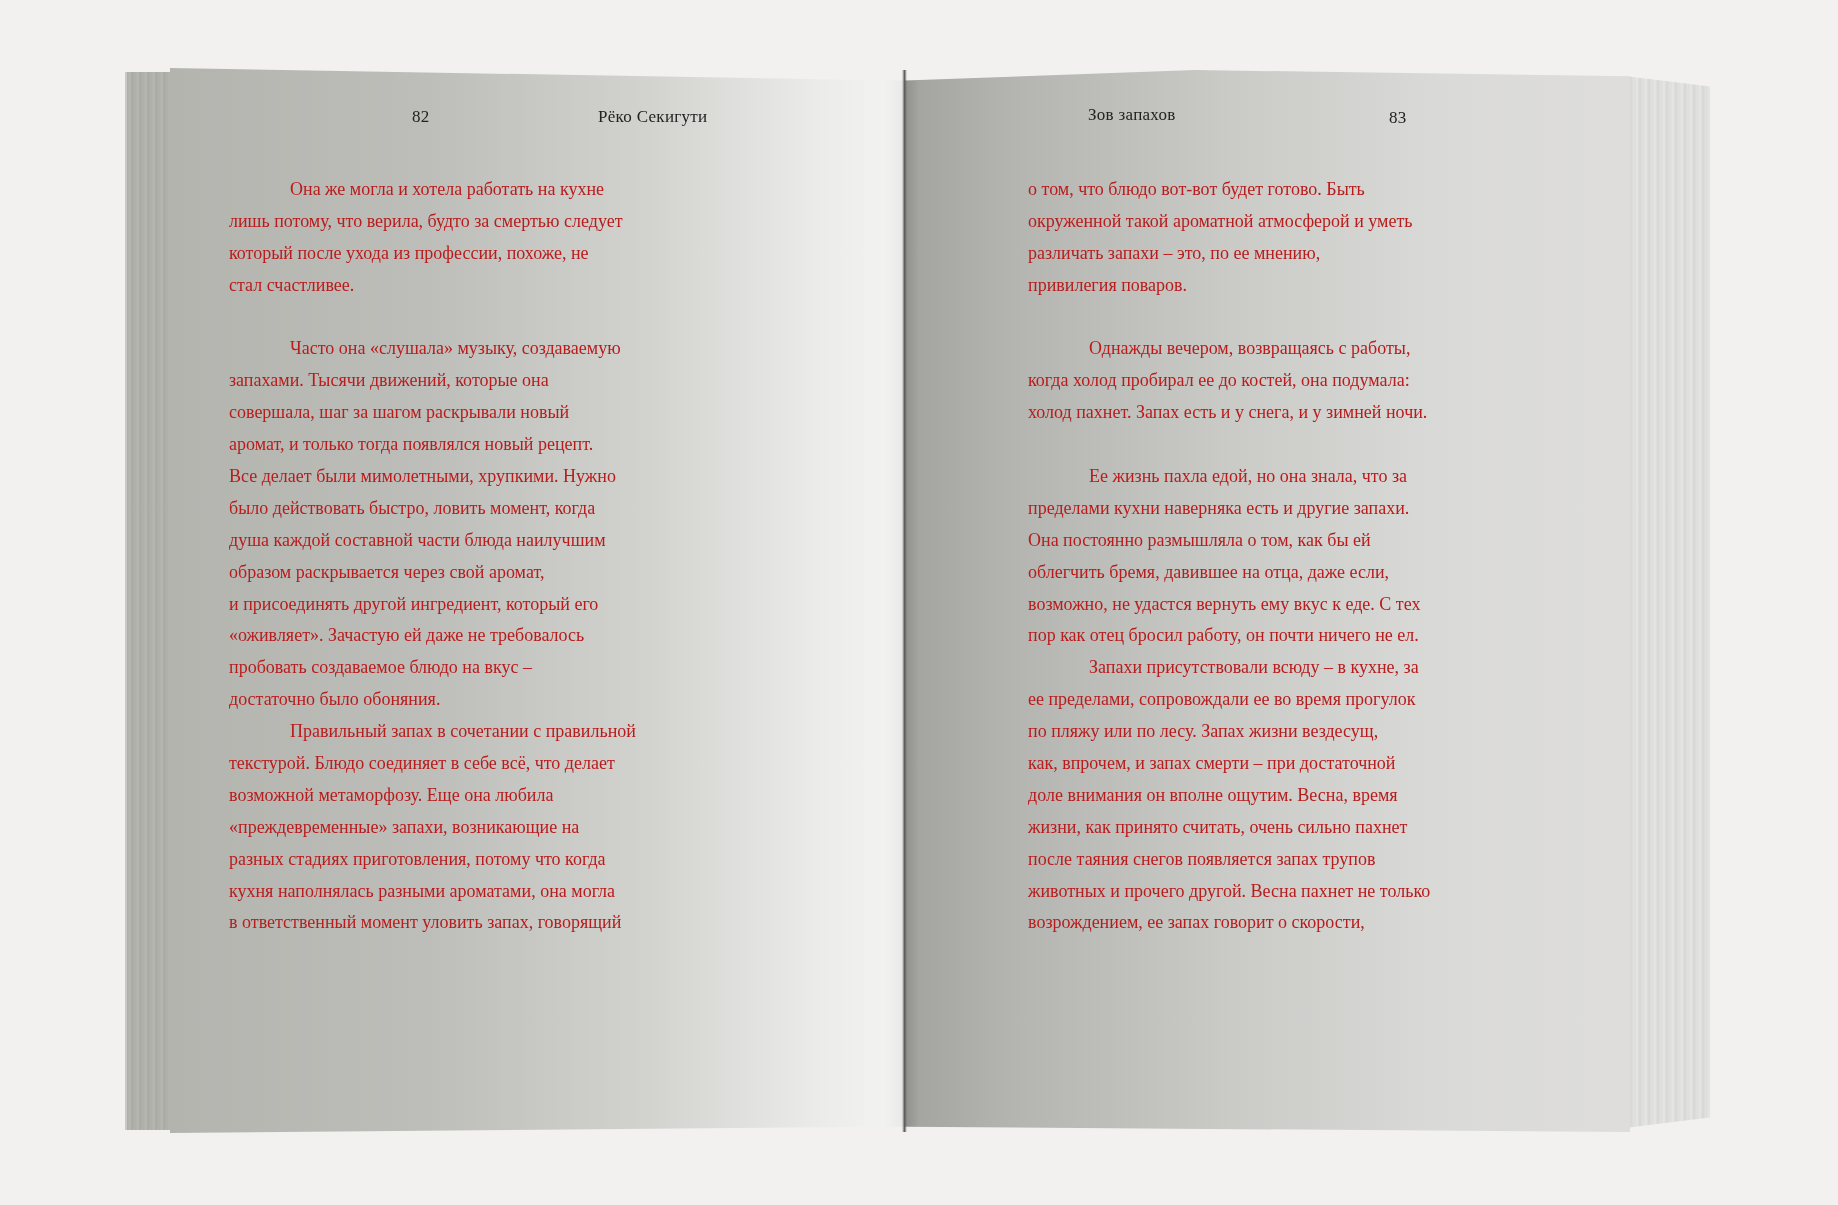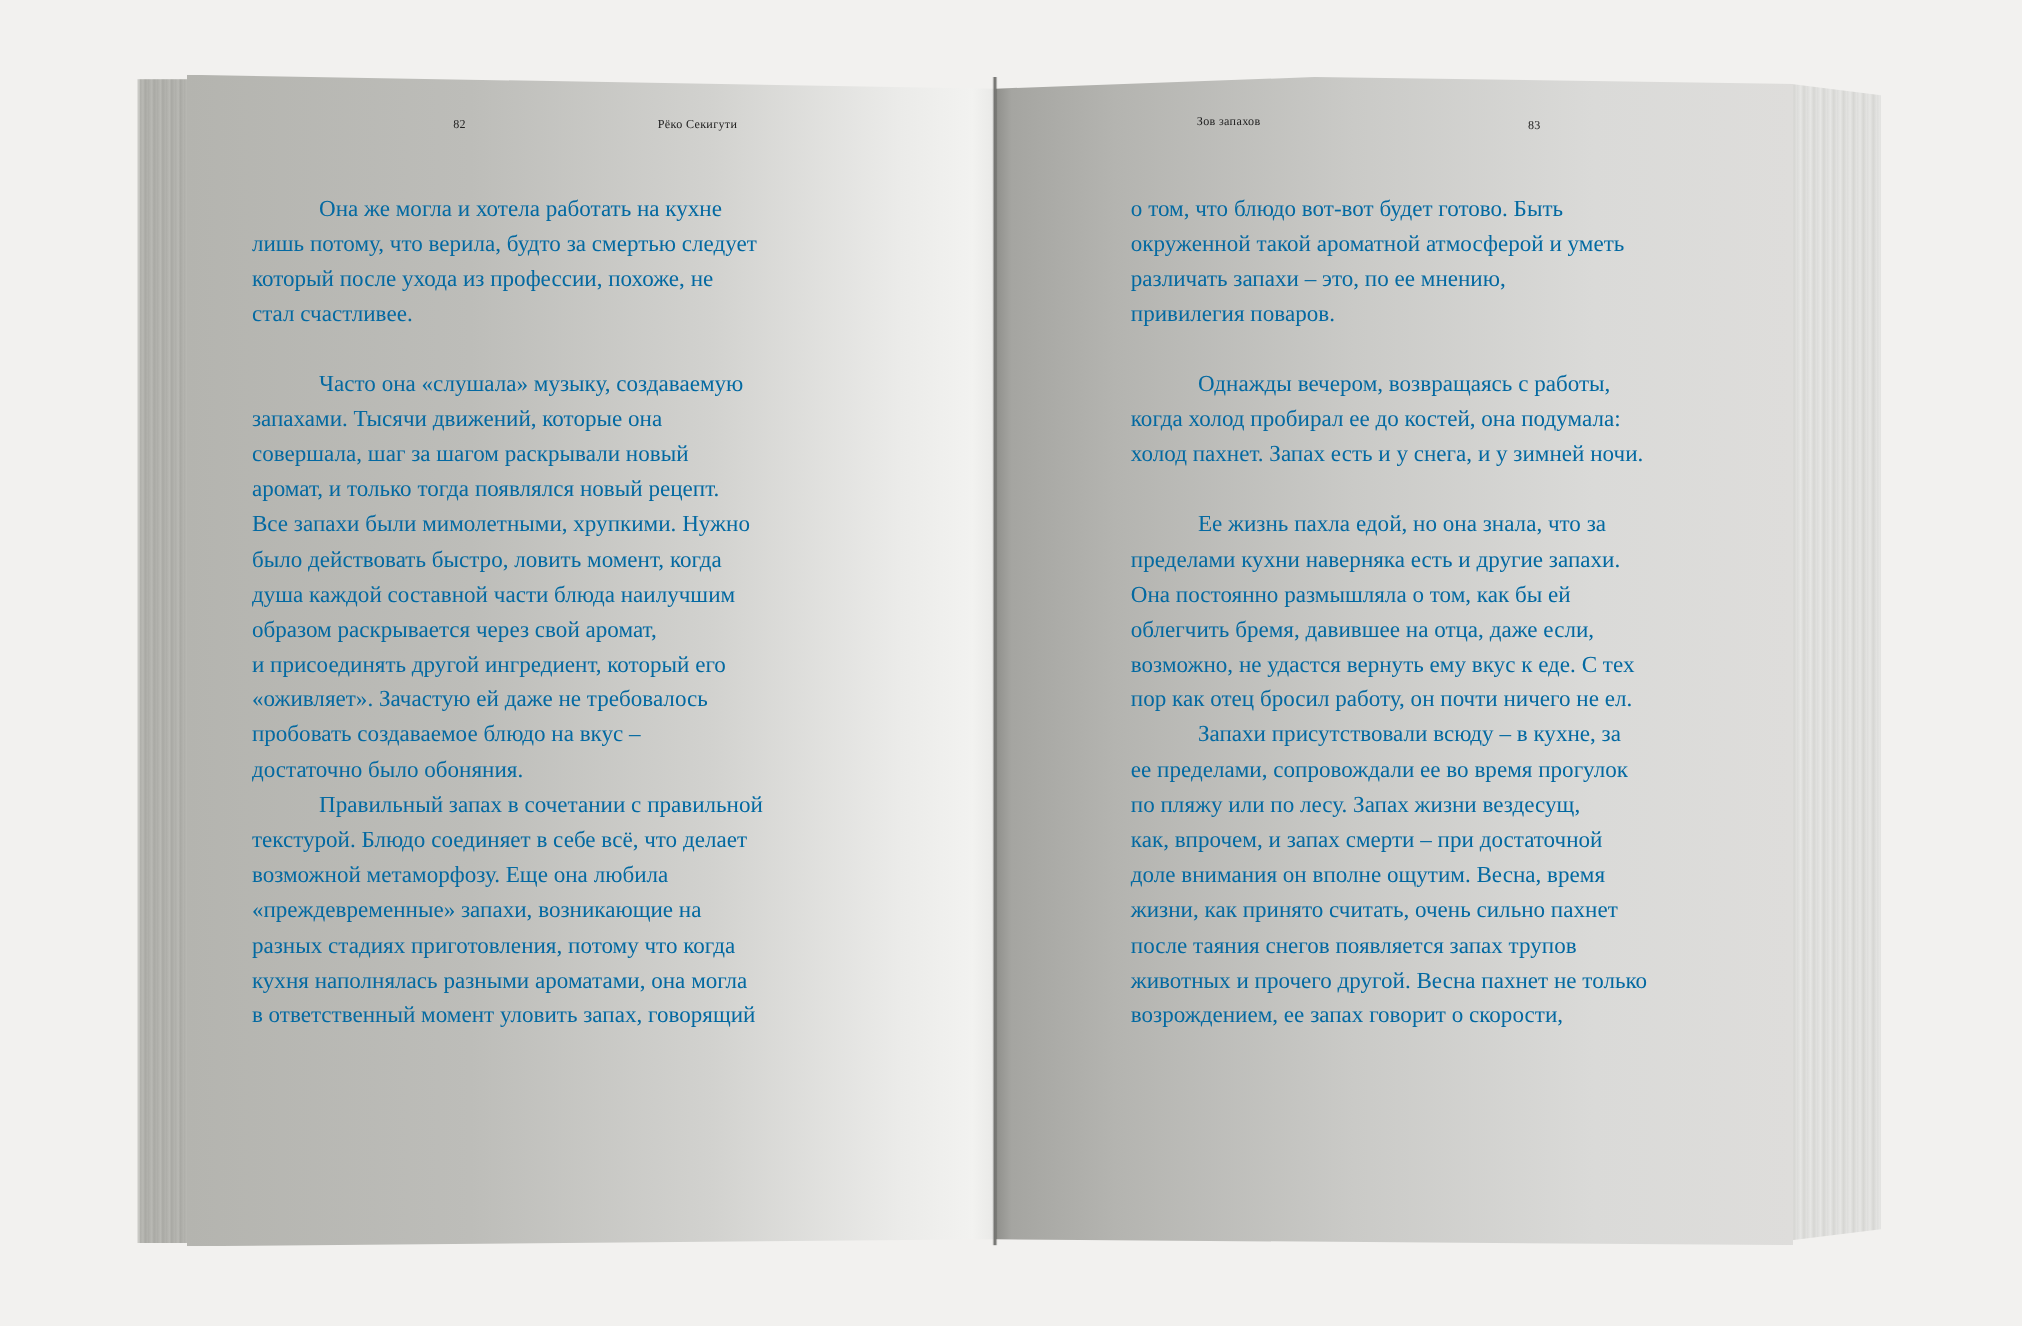--- a/index.html
+++ b/index.html
@@ -32,24 +32,24 @@
   .page-right {
     left:905px; top:70px; width:725px; height:1062px;
     background:linear-gradient(90deg,#8f8f8b 0%,#a5a5a1 2%,#b4b4b0 15%,#cacac7 45%,#dadad8 75%,#dedddb 100%);
     clip-path:polygon(0 1%,40% 0,100% 0.6%,100% 100%,0 99.5%);
   }
   .spine {
     position:absolute; left:902px; top:70px; width:5px; height:1062px;
     background:linear-gradient(90deg,rgba(80,80,78,0.0),#5e5e5b,rgba(80,80,78,0.0));
   }
   .hdr {
-    position:absolute; font-size:11px; color:#222; white-space:nowrap; letter-spacing:0.3px;
+    position:absolute; font-size:17px; color:#222; white-space:nowrap; letter-spacing:0.3px;
   }
   .body-text {
-    position:absolute; color:#0369a1; font-size:21px; line-height:31.9px;
+    position:absolute; color:#b91c1c; font-size:18px; line-height:31.9px;
   }
   .line { white-space:nowrap; height:31.9px; }
   .line.indent { padding-left:61px; }
 </style>
 </head>
 <body>
 
 <div class="book">
   <div class="stack-left"></div>
   <div class="stack-right"></div>
@@ -72,21 +72,21 @@
       <div class="line">лишь потому, что верила, будто за смертью следует</div>
       <div class="line">который после ухода из профессии, похоже, не</div>
       <div class="line">стал счастливее.</div>
     </div>
     <div class="line"></div>
     <div>
       <div class="line indent">Часто она «слушала» музыку, создаваемую</div>
       <div class="line">запахами. Тысячи движений, которые она</div>
       <div class="line">совершала, шаг за шагом раскрывали новый</div>
       <div class="line">аромат, и только тогда появлялся новый рецепт.</div>
-      <div class="line">Все запахи были мимолетными, хрупкими. Нужно</div>
+      <div class="line">Все делает были мимолетными, хрупкими. Нужно</div>
       <div class="line">было действовать быстро, ловить момент, когда</div>
       <div class="line">душа каждой составной части блюда наилучшим</div>
       <div class="line">образом раскрывается через свой аромат,</div>
       <div class="line">и присоединять другой ингредиент, который его</div>
       <div class="line">«оживляет». Зачастую ей даже не требовалось</div>
       <div class="line">пробовать создаваемое блюдо на вкус –</div>
       <div class="line">достаточно было обоняния.</div>
     </div>
     <div>
       <div class="line indent">Правильный запах в сочетании с правильной</div>

